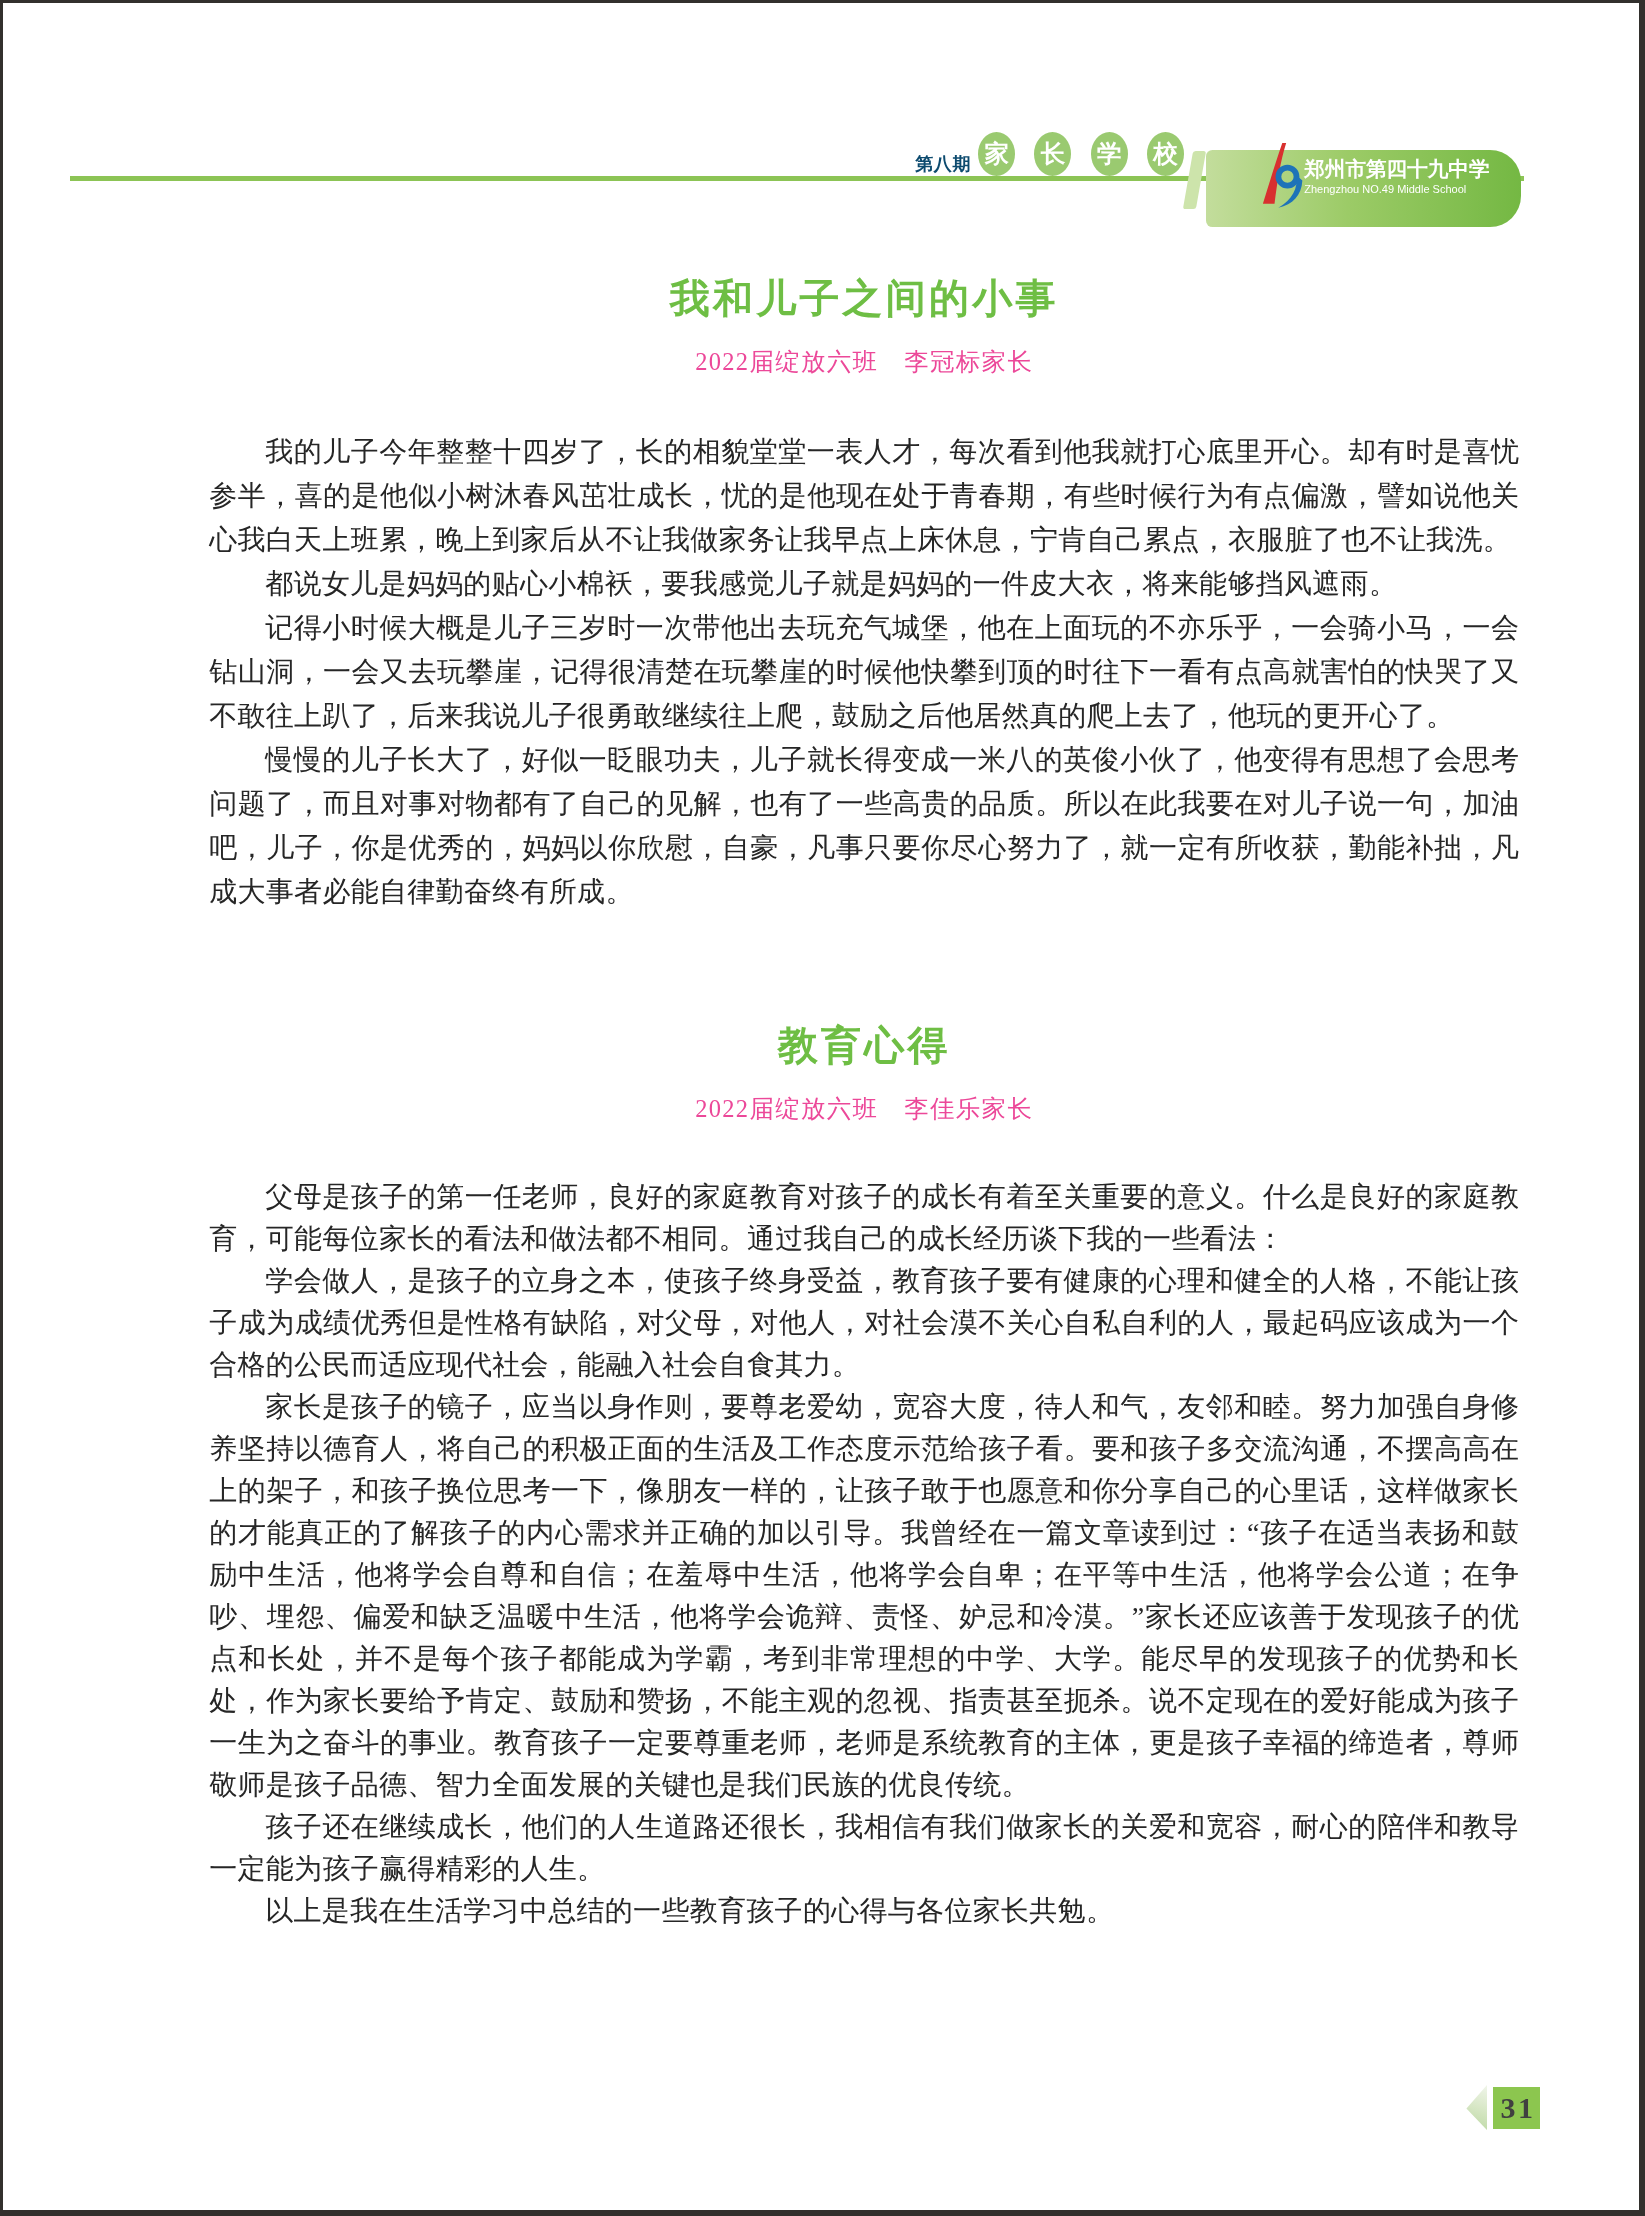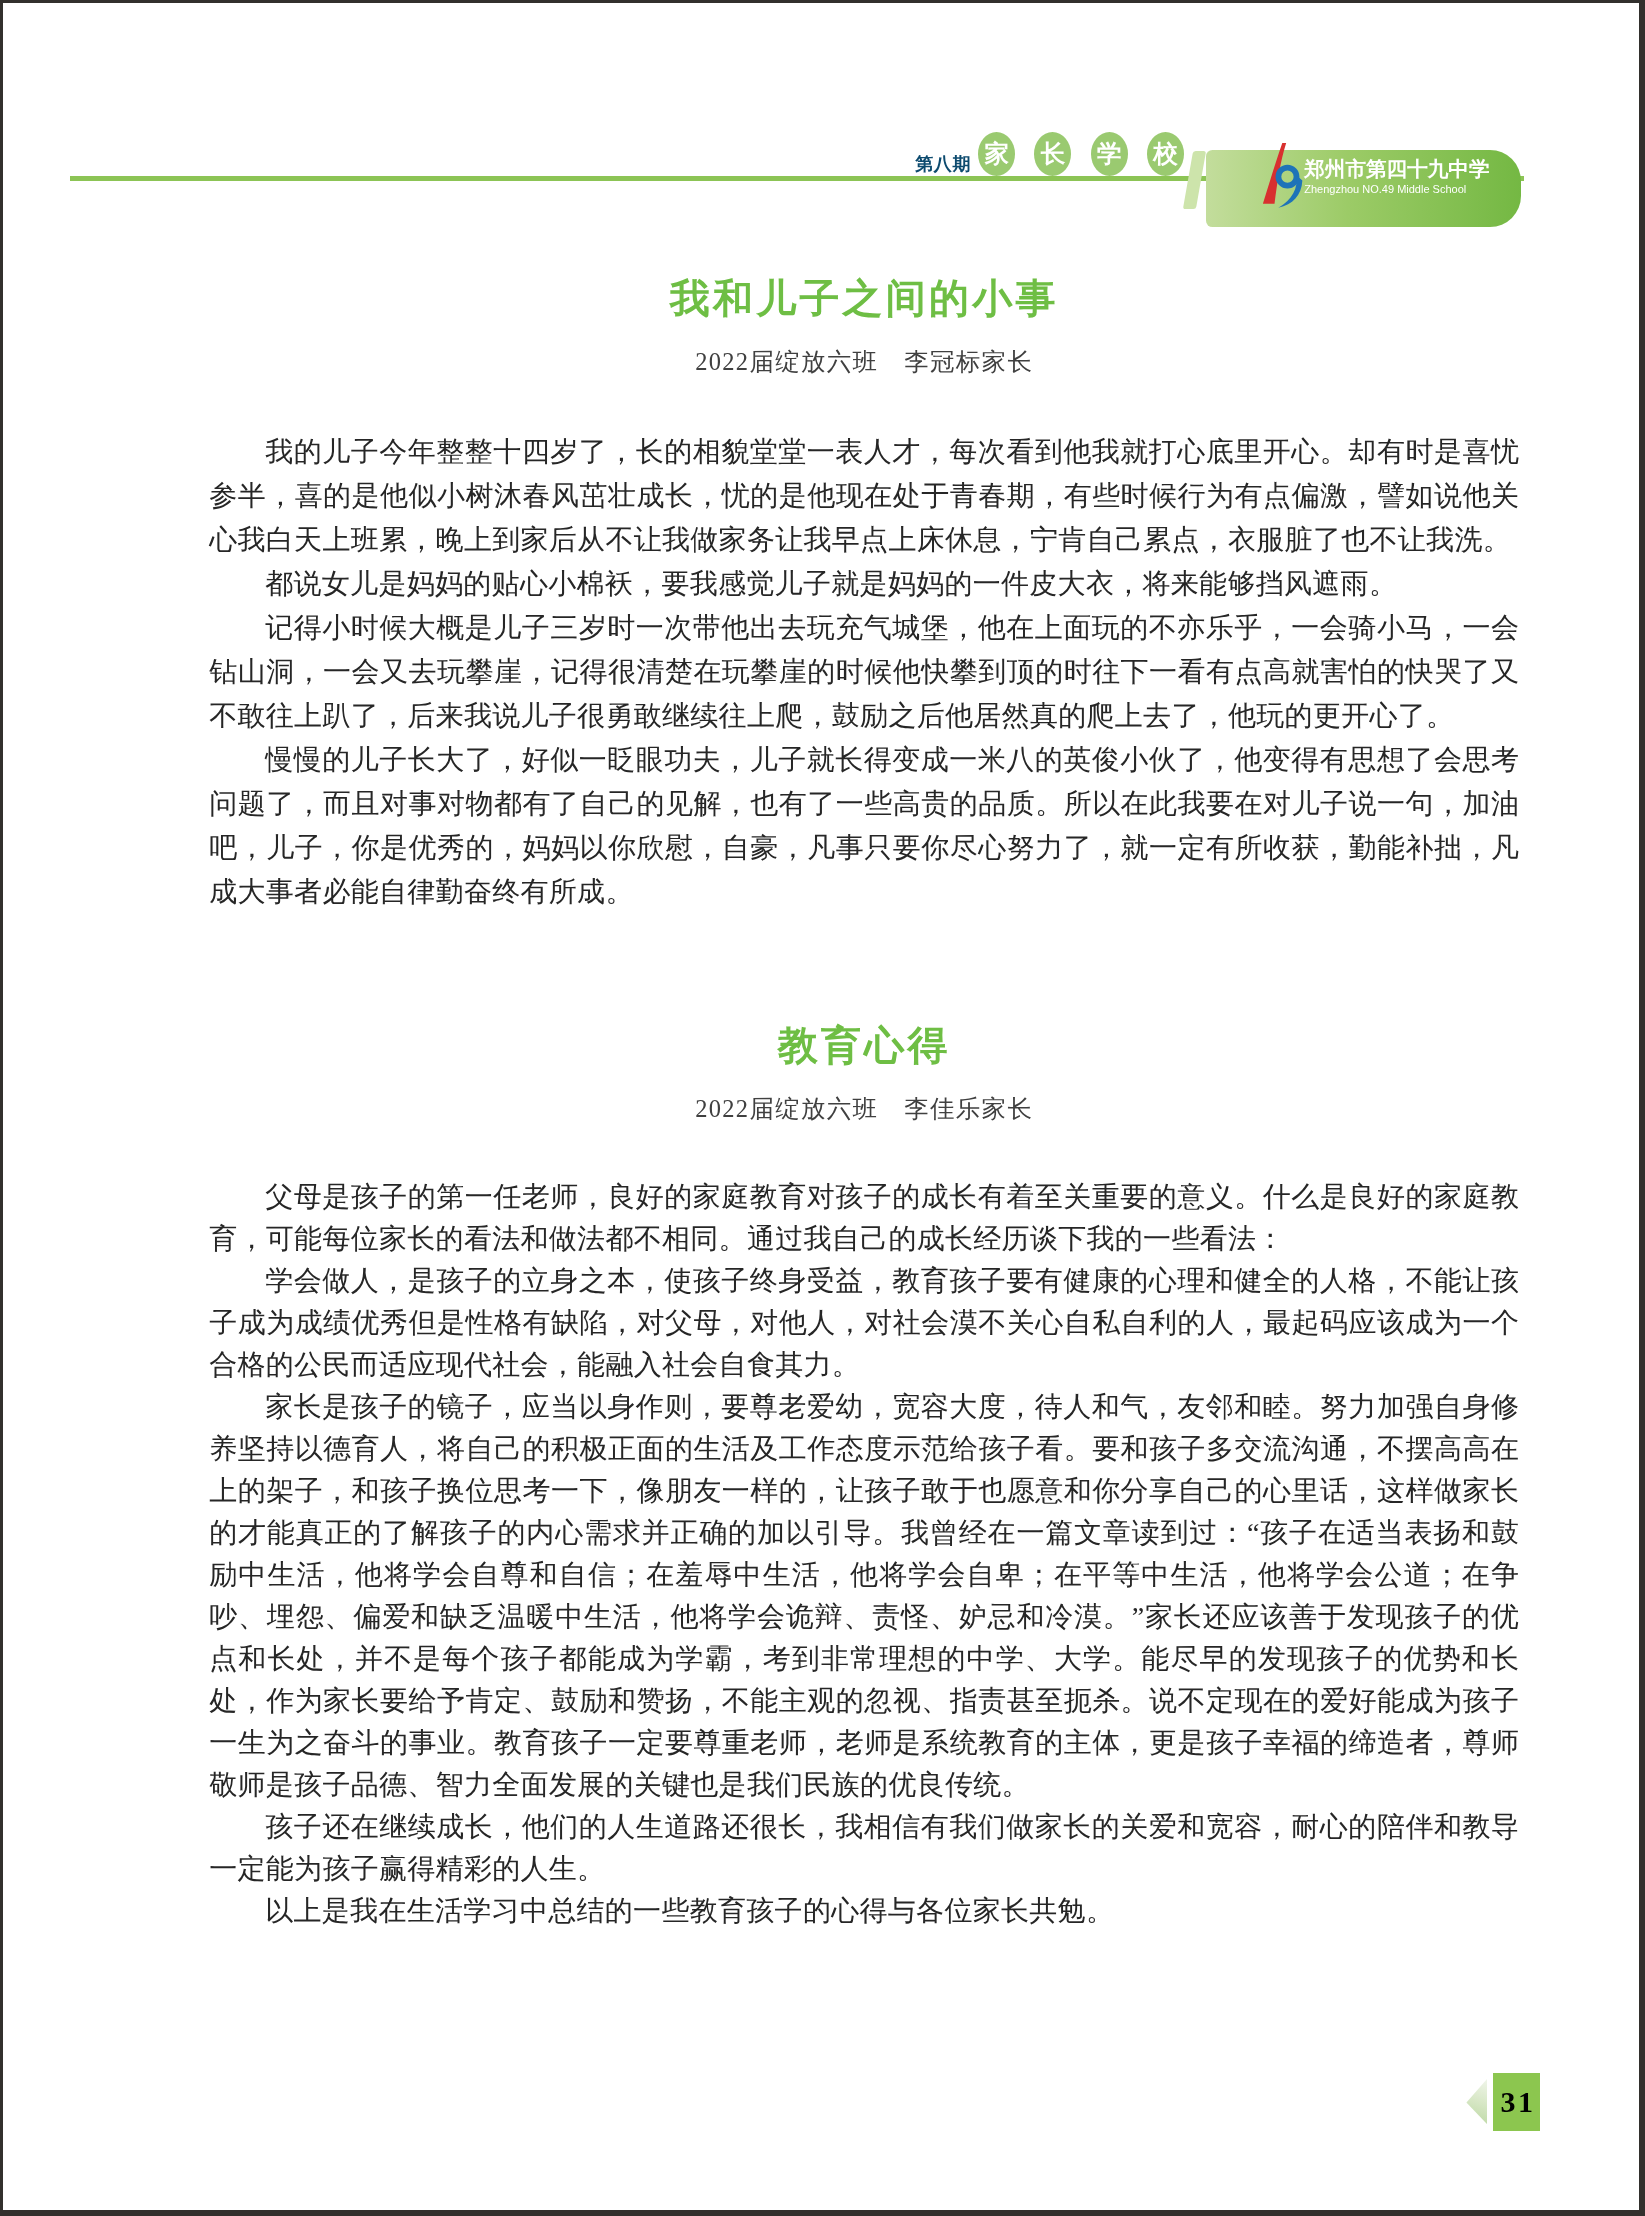--- a/index.html
+++ b/index.html
@@ -73,21 +73,21 @@
     margin:0;text-align:center;
     color:#6ebe44;
     font-size:40px;line-height:64px;font-weight:700;
     letter-spacing:3.2px;
   }
   .a1 .title{margin-top:45px;}
   .a2 .title{margin-top:100px;}
   .byline{
     margin-top:17px;text-align:center;
     font-size:24.5px;line-height:28px;
-    color:#404040;letter-spacing:1.3px;
+    color:#ec4899;letter-spacing:1.3px;
   }
   .body{margin-top:54px;}
   .a2 .body{margin-top:53px;}
   .body p{
     margin:0;
     font-size:28px;
     text-align:justify;
     text-indent:2em;
     letter-spacing:0.3px;
   }
@@ -97,23 +97,23 @@
   .pagemark{
     position:absolute;right:99px;bottom:79px;
     display:flex;align-items:center;
   }
   .pagemark-arrow{
     width:21px;height:46px;margin-right:5.8px;
     background:linear-gradient(200deg,#f0f5ea 0%,#d9e8c8 45%,#bad7a0 100%);
     clip-path:polygon(100% 0,100% 100%,0 52%);
   }
   .pagemark-num{
-    width:47px;height:58px;
+    width:47px;height:42px;
     background:#8cc64f;
-    color:#000000;
+    color:#404040;
     font-size:30px;font-weight:700;letter-spacing:2.6px;
     display:flex;align-items:center;justify-content:center;
     padding-left:2.6px;box-sizing:border-box;
   }
 </style>
 </head>
 <body>
 
 <div class="frame">
   <div class="sheet">

